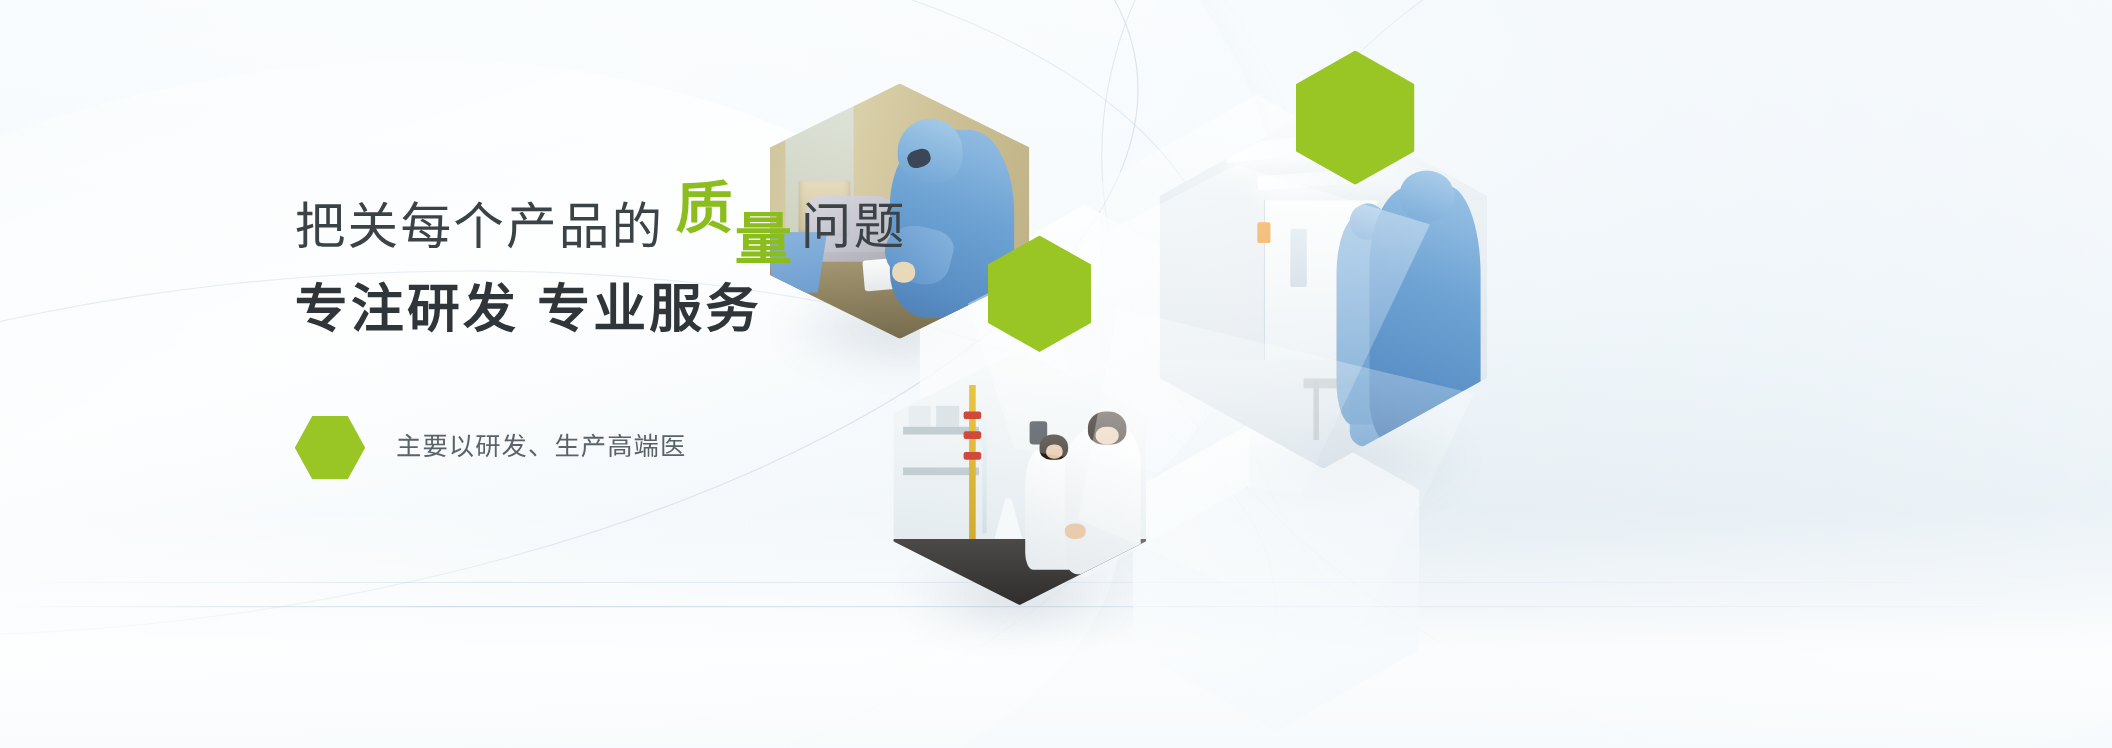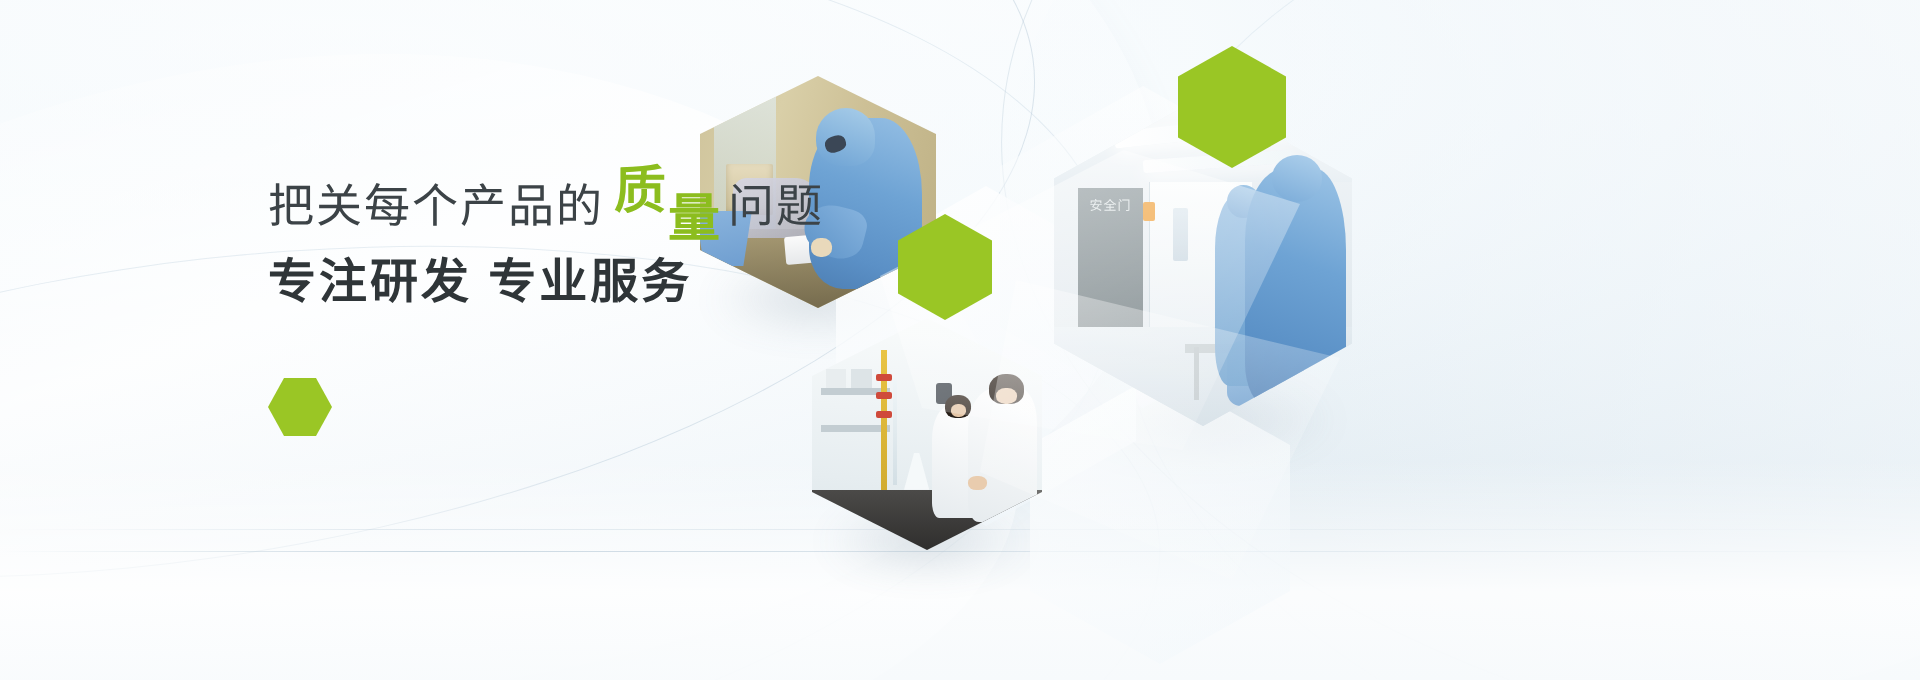--- a/index.html
+++ b/index.html
@@ -280,23 +280,20 @@
         <div class="ph1-glove"></div>
       </div>
     </div>
 
     <div class="hex hex-photo-2">
       <div class="scene">
         <div class="ph2-room"></div>
         <div class="ph2-ceil"></div>
         <div class="ph2-lamp"></div>
         <div class="ph2-lamp b"></div>
-        <div class="ph2-door">
-          <span>安全门</span>
-        </div>
         <div class="ph2-wall"></div>
         <div class="ph2-win"></div>
         <div class="ph2-alarm"></div>
         <div class="ph2-floor"></div>
         <div class="ph2-table"></div>
         <div class="ph2-leg l"></div>
         <div class="ph2-leg r"></div>
         <div class="ph2-blue"></div>
         <div class="ph2-tray"></div>
         <div class="ph2-p2"></div>
@@ -347,17 +344,18 @@
       <span class="hl-accent-a">质</span>
       <span class="hl-accent-b">量</span>
       <span class="hl-plain">问题</span>
     </div>
 
     <div class="headline-2">专注研发 专业服务</div>
 
     <div class="sub-row">
       <div class="hex-bullet"></div>
       <div class="sub-text">
+        <div>主要以研发、生产高端医</div>
       </div>
     </div>
 
   </div>
 </div>
 
 </body></html>

